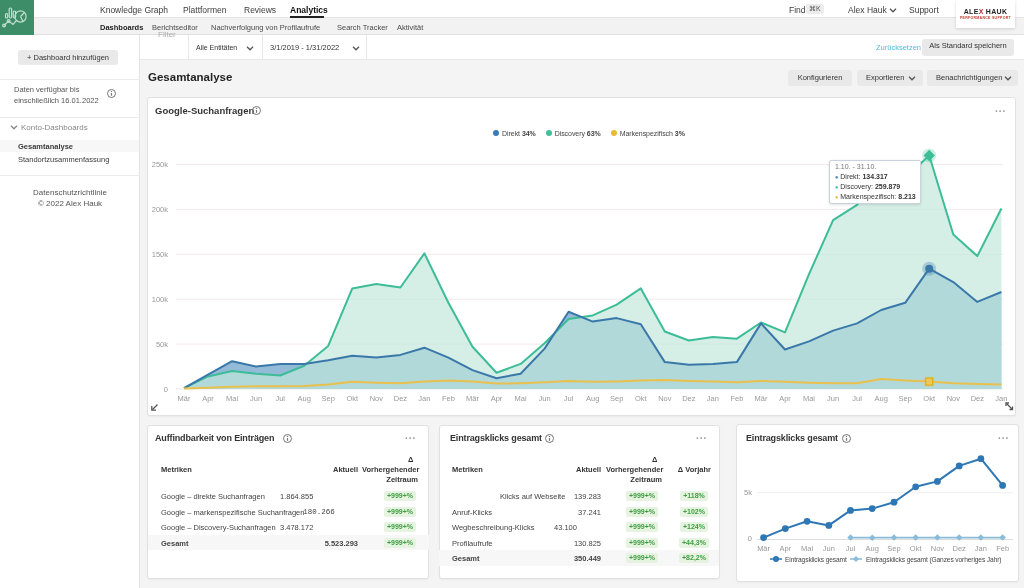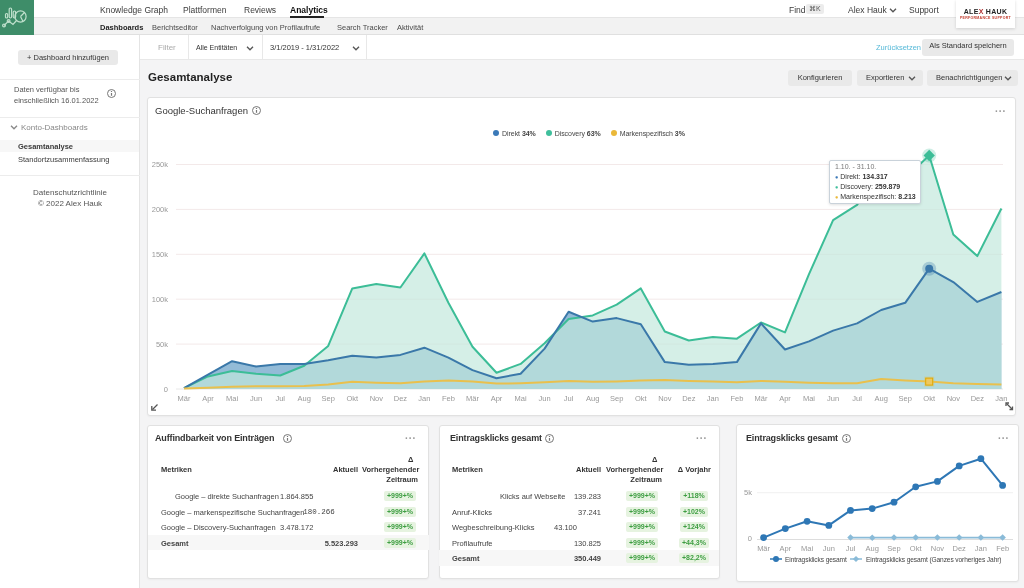--- a/index.html
+++ b/index.html
@@ -73,21 +73,21 @@
     <path d="M1,0.8 L4,3.8 L7,0.8" fill="none" stroke="#888" stroke-width="1.3"></path>
   </svg>
 <div class="abs" style="left:21px;top:123px;font-size:8px;color:#888">Konto-Dashboards</div>
 <div class="abs" style="left:0;top:140px;width:139px;height:12px;background:#f7f7f7"></div>
 <div class="abs" style="left:18px;top:142px;font-size:7.5px;font-weight:bold;color:#3a3a3a">Gesamtanalyse</div>
 <div class="abs" style="left:18px;top:155px;font-size:7.5px;color:#3a3a3a">Standortzusammenfassung</div>
 <div class="abs" style="left:0;top:175px;width:140px;height:1px;background:#ececec"></div>
 <div class="abs" style="left:0;top:188px;width:140px;text-align:center;font-size:8px;color:#555;line-height:10.5px">Datenschutzrichtlinie<br>© 2022 Alex Hauk</div>
 
 <div class="abs" style="left:140px;top:35px;width:884px;height:25px;background:#fff;border-bottom:1px solid #e8e8e8"></div>
-<div class="abs" style="left:158px;top:43px;font-size:8px;color:#aaa">Filter</div>
+<div class="abs" style="left:158px;top:30px;font-size:8px;color:#aaa">Filter</div>
 <div class="abs" style="left:188px;top:35px;width:1px;height:25px;background:#e8e8e8"></div>
 <div class="abs" style="left:196px;top:44px;font-size:7px;color:#333">Alle Entitäten</div>
 <svg class="abs" style="left:246px;top:46px" width="8" height="5" viewBox="0 0 8 5">
     <path d="M1,0.8 L4,3.8 L7,0.8" fill="none" stroke="#555" stroke-width="1.3"></path>
   </svg>
 <div class="abs" style="left:262px;top:35px;width:1px;height:25px;background:#e8e8e8"></div>
 <div class="abs" style="left:270px;top:43px;font-size:7.5px;color:#333">3/1/2019 - 1/31/2022</div>
 <svg class="abs" style="left:352px;top:46px" width="8" height="5" viewBox="0 0 8 5">
     <path d="M1,0.8 L4,3.8 L7,0.8" fill="none" stroke="#555" stroke-width="1.3"></path>
   </svg>
@@ -100,21 +100,21 @@
 <div class="btn" style="left:857px;top:70px;width:66px;height:16px;line-height:16px;text-align:left;padding-left:9px;font-size:7.5px">Exportieren</div>
 <svg class="abs" style="left:908px;top:76px" width="8" height="5" viewBox="0 0 8 5">
     <path d="M1,0.8 L4,3.8 L7,0.8" fill="none" stroke="#555" stroke-width="1.3"></path>
   </svg>
 <div class="btn" style="left:927px;top:70px;width:91px;height:16px;line-height:16px;text-align:left;padding-left:9px;font-size:7.5px">Benachrichtigungen</div>
 <svg class="abs" style="left:1004px;top:76px" width="8" height="5" viewBox="0 0 8 5">
     <path d="M1,0.8 L4,3.8 L7,0.8" fill="none" stroke="#555" stroke-width="1.3"></path>
   </svg>
 
 <div class="card" style="left:147px;top:97px;width:869px;height:319px"></div>
-<div class="abs" style="left:155px;top:105px;font-size:9.5px;font-weight:normal;color:#333">Google-Suchanfragen</div>
+<div class="abs" style="left:155px;top:105px;font-size:9.5px;font-weight:bold;color:#333">Google-Suchanfragen</div>
 <svg class="abs" style="left:252px;top:106px" width="9" height="9" viewBox="0 0 9 9">
     <circle cx="4.5" cy="4.5" r="4" fill="none" stroke="#777" stroke-width="1"></circle>
     <line x1="4.5" y1="4" x2="4.5" y2="6.8" stroke="#777" stroke-width="1.2"></line>
     <circle cx="4.5" cy="2.4" r="0.7" fill="#777"></circle>
   </svg>
 <div class="abs" style="left:995px;top:103px;color:#999;font-size:10px;font-weight:bold;letter-spacing:1px">...</div>
 
 <div class="abs" style="left:493px;top:130px;font-size:7px;letter-spacing:-0.05px;color:#444">
 <span style="display:inline-block;width:6px;height:6px;border-radius:3px;background:#3b79b8;margin-right:3px"></span>Direkt <b>34%</b>
 <span style="display:inline-block;width:6px;height:6px;border-radius:3px;background:#3fbf9c;margin-left:8px;margin-right:3px"></span>Discovery <b>63%</b>
@@ -203,21 +203,21 @@
     <circle cx="4.5" cy="4.5" r="4" fill="none" stroke="#777" stroke-width="1"></circle>
     <line x1="4.5" y1="4" x2="4.5" y2="6.8" stroke="#777" stroke-width="1.2"></line>
     <circle cx="4.5" cy="2.4" r="0.7" fill="#777"></circle>
   </svg>
 <div class="abs" style="left:405px;top:430px;color:#999;font-size:10px;font-weight:bold;letter-spacing:1px">...</div>
 <div class="abs thead" style="left:161px;top:465px">Metriken</div>
 <div class="abs thead" style="left:280px;top:465px;width:78px;text-align:right">Aktuell</div>
 <div class="abs thead" style="left:408px;top:455px">Δ</div>
 <div class="abs thead" style="left:362px;top:465px;width:56px;text-align:right;line-height:9.5px">Vorhergehender<br>Zeitraum</div>
 <div class="abs" style="left:147.5px;top:488px;width:281px;height:15.5px;"></div>
-<div class="abs tcell" style="left:175px;top:492px;">Google – direkte Suchanfragen</div>
+<div class="abs tcell" style="left:161px;top:492px;">Google – direkte Suchanfragen</div>
 <div class="abs tcell" style="left:280px;top:492px;width:78px;text-align:left;">1.864.855</div>
 <div class="bcell" style="left:382px;top:491px;width:36px;text-align:center"><span class="badge">+999+%</span></div>
 <div class="abs" style="left:147.5px;top:503.5px;width:281px;height:15.5px;"></div>
 <div class="abs tcell" style="left:161px;top:507.5px;">Google – markenspezifische Suchanfragen</div>
 <div class="abs tcell" style="left:280px;top:507.5px;width:78px;text-align:center;font-family:Liberation Mono, monospace;">180.266</div>
 <div class="bcell" style="left:382px;top:506.5px;width:36px;text-align:center"><span class="badge">+999+%</span></div>
 <div class="abs" style="left:147.5px;top:519.0px;width:281px;height:15.5px;"></div>
 <div class="abs tcell" style="left:161px;top:523.0px;">Google – Discovery-Suchanfragen</div>
 <div class="abs tcell" style="left:280px;top:523.0px;width:78px;text-align:left;">3.478.172</div>
 <div class="bcell" style="left:382px;top:522.0px;width:36px;text-align:center"><span class="badge">+999+%</span></div>

